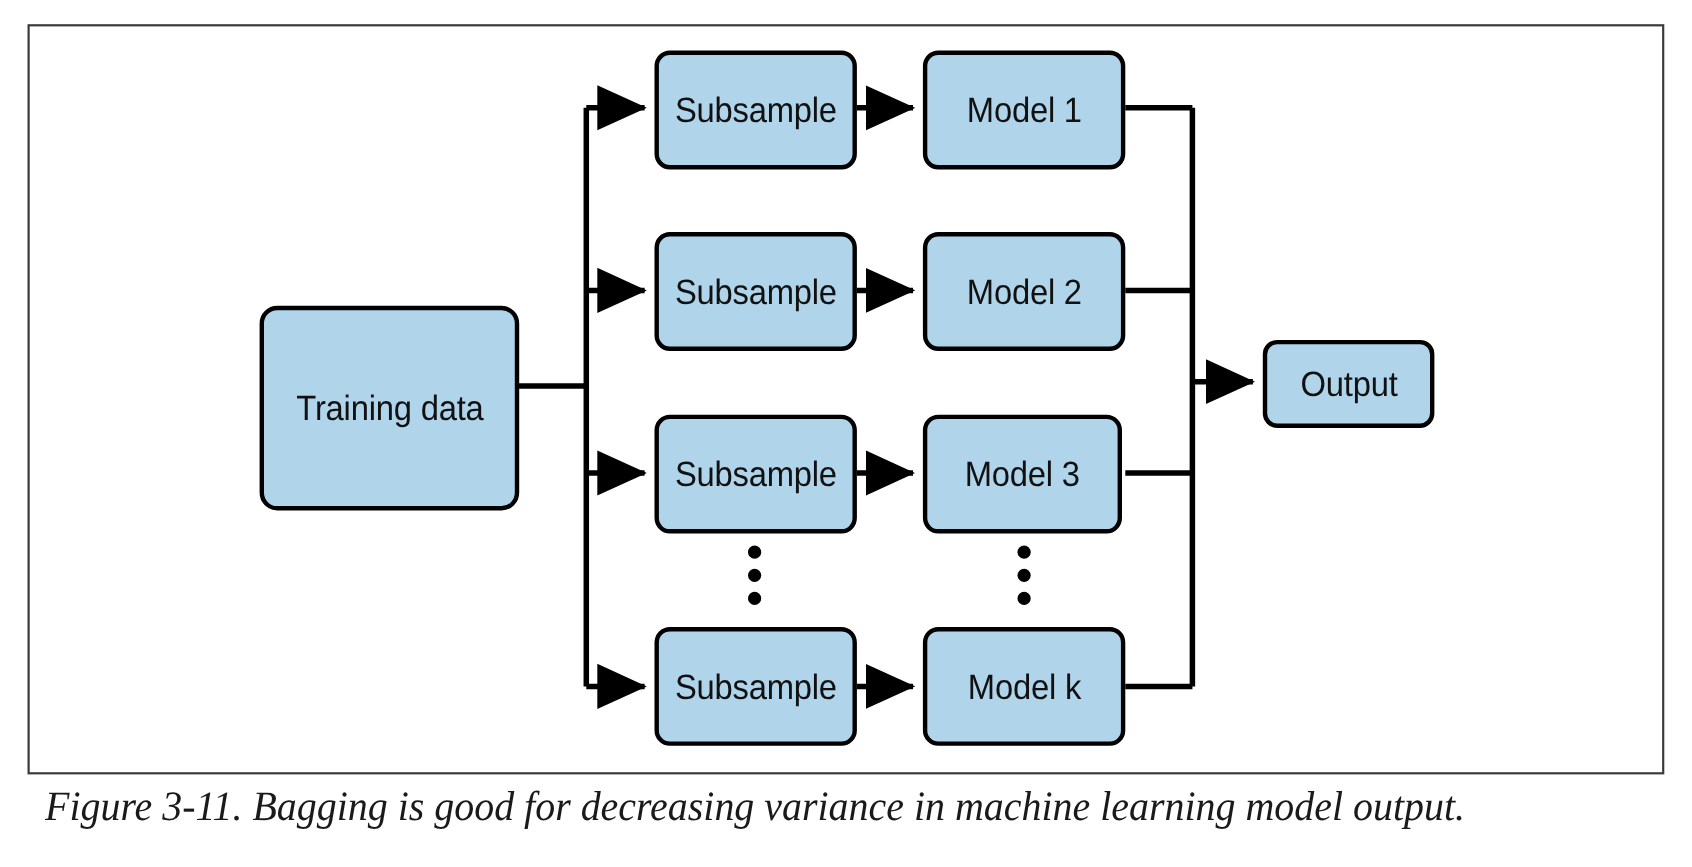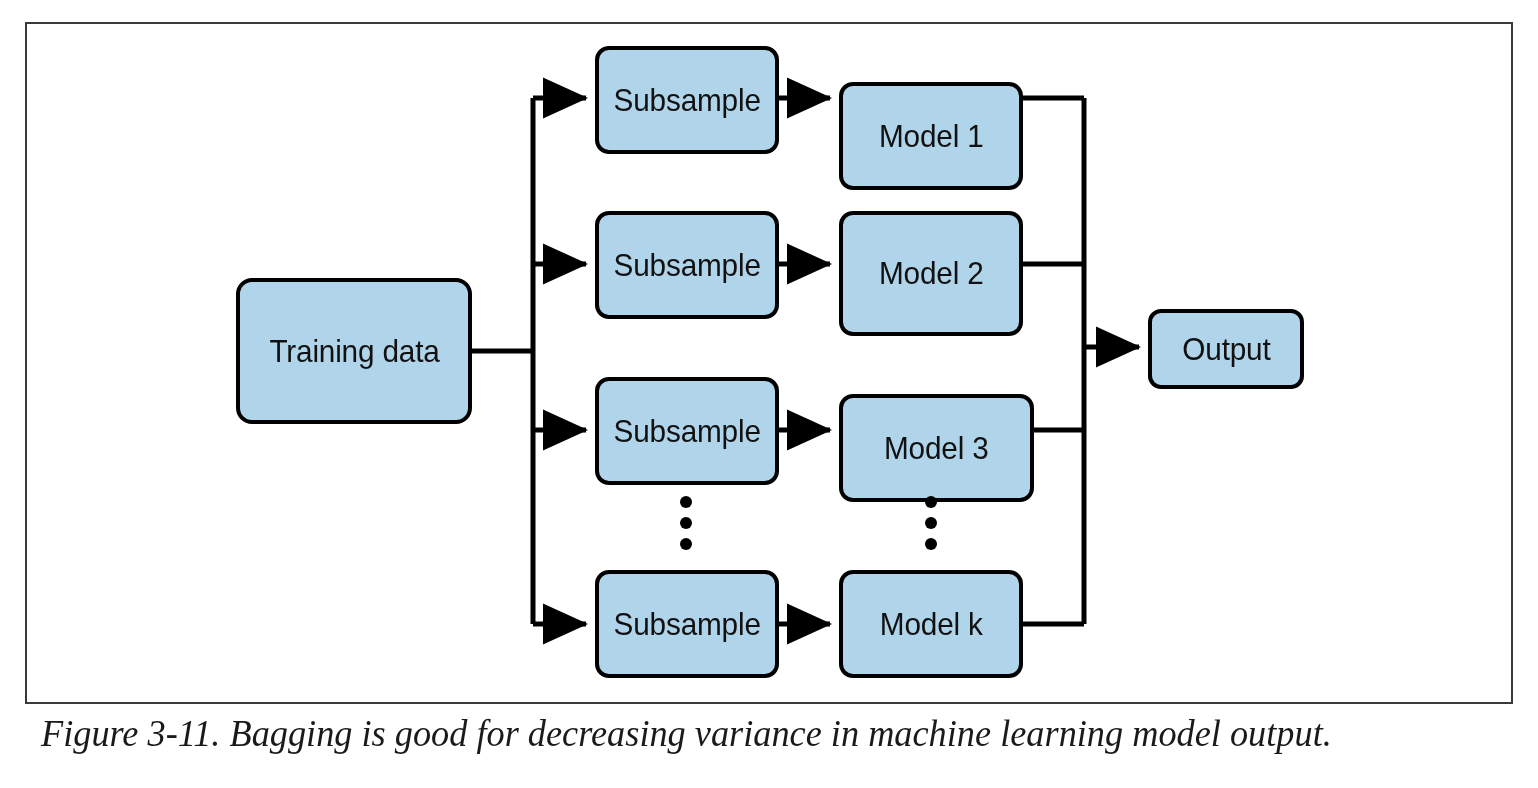--- a/index.html
+++ b/index.html
@@ -55,30 +55,30 @@
     font-weight: 400;
     letter-spacing: -0.2px;
     white-space: nowrap;
   }
   .node .node-label {
     display: inline-block;
     transform: scaleX(0.93);
     transform-origin: center;
   }
   .node-training {
-    left: 236px; top: 278px; width: 236px; height: 146px;
+    left: 236px; top: 278px; width: 236px; height: 186px;
     border-radius: 16px;
   }
   .node-sub1 { left: 595px; top: 46px;  width: 184px; height: 108px; }
   .node-sub2 { left: 595px; top: 211px; width: 184px; height: 108px; }
   .node-sub3 { left: 595px; top: 377px; width: 184px; height: 108px; }
   .node-sub4 { left: 595px; top: 570px; width: 184px; height: 108px; }
-  .node-mod1 { left: 839px; top: 46px;  width: 184px; height: 108px; margin-top: 36px; }
-  .node-mod2 { left: 839px; top: 211px; width: 184px; height: 125px; }
-  .node-mod3 { left: 839px; top: 394px; width: 195px; height: 108px; }
+  .node-mod1 { left: 839px; top: 46px;  width: 184px; height: 108px; }
+  .node-mod2 { left: 839px; top: 211px; width: 184px; height: 108px; }
+  .node-mod3 { left: 839px; top: 377px; width: 181px; height: 108px; }
   .node-mod4 { left: 839px; top: 570px; width: 184px; height: 108px; }
   .node-output {
     left: 1148px; top: 309px; width: 156px; height: 80px;
     border-radius: 13px;
   }
   
   .ellipsis {
     position: absolute;
     width: 12px;
     display: flex;

